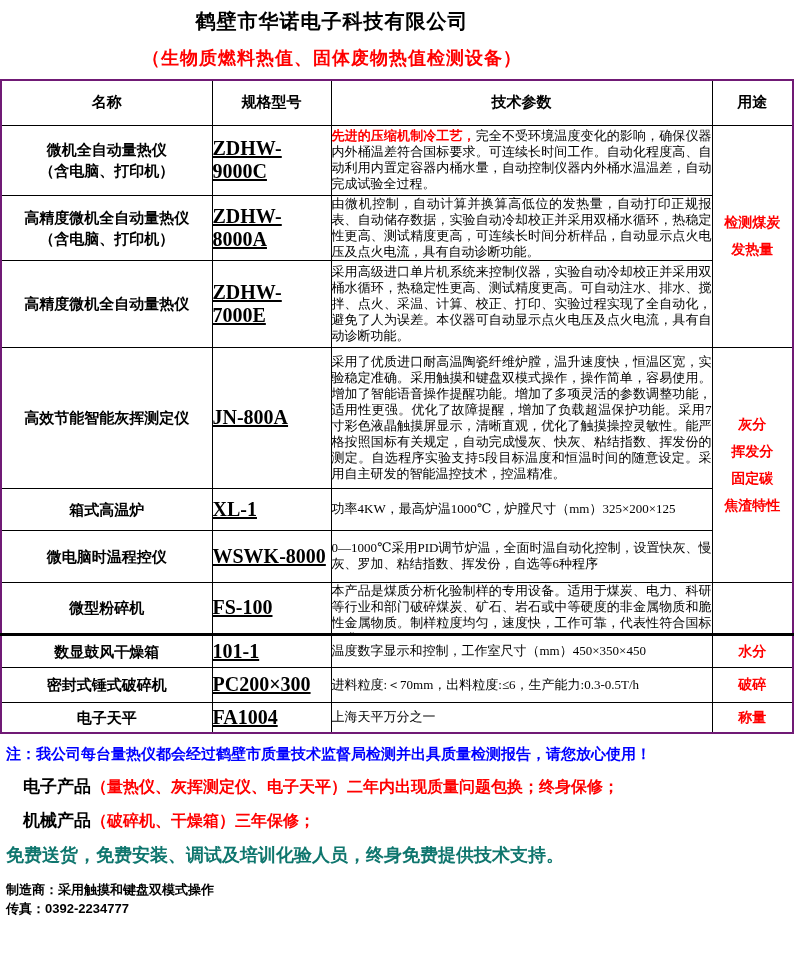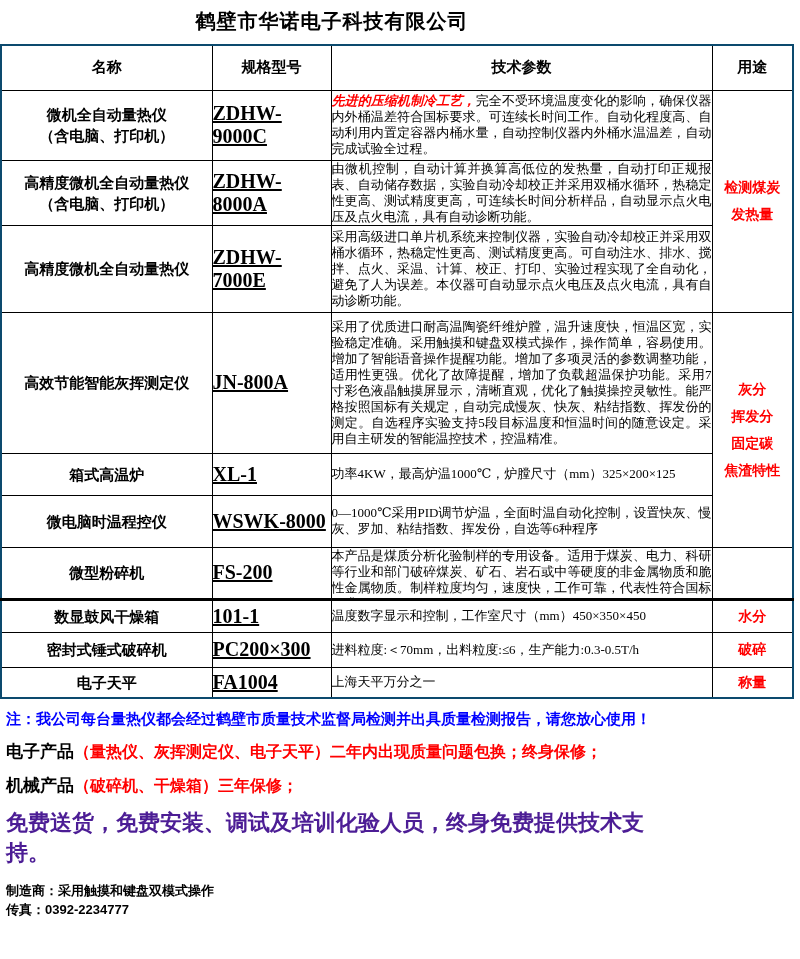--- a/index.html
+++ b/index.html
@@ -15,21 +15,21 @@
     padding-top:8px; letter-spacing:1px;
   }
   .subtitle {
     text-align:center; font-size:18px; font-weight:bold;
     color:#ff0000; margin-top:11px; letter-spacing:1px;
   }
 
   table.products {
     border-collapse:collapse; table-layout:fixed;
     width:792px; margin:9px auto 0 auto;
-    border:2px solid #0c4a6e;
+    border:2px solid #701a75;
   }
   table.products td, table.products th {
     border:1px solid #000; overflow:hidden; padding:0;
   }
   col.c-name  { width:211px; }
   col.c-model { width:119px; }
   col.c-tech  { width:381px; }
   col.c-use   { width:81px; }
 
   th {
@@ -44,21 +44,21 @@
     font-family:"Liberation Serif","DejaVu Serif",serif;
     font-weight:bold; font-size:20px; padding-left:4px;
     vertical-align:middle;
     text-decoration:underline;
   }
   td.tech {
     font-family:"Liberation Serif","DejaVu Serif",serif;
     font-size:13px; line-height:16px; padding:1px 4px;
     vertical-align:middle; text-align:justify;
   }
-  td.tech .lead-red { color:#ff0000; font-weight:bold;font-style:italic; }
+  td.tech .lead-red { color:#ff0000; font-weight:bold; }
   td.tech-clip { vertical-align:top; }
   td.tech-clip .clipbox { height:50px; overflow:hidden; }
   td.use {
     color:#ff0000; font-weight:bold; font-size:14px;
     text-align:center; white-space:pre-line; line-height:27px;
     vertical-align:middle;
   }
   tr.thick-top td { border-top:3px solid #000; }
 
   tr.h-head { height:45px; }
@@ -70,37 +70,38 @@
   tr.h-r6 { height:52px;padding-left:39px; }
   tr.h-r7 { height:51px; }
   tr.h-r8 { height:33px; }
   tr.h-r9 { height:35px; }
   tr.h-r10 { height:31px; }
 
   .notes { padding:11px 6px 0 6px; }
   .note { font-weight:bold; margin-bottom:11px; }
   .note-red  { color:#ff0000; font-size:15px; }
   .note-blue { color:#0000ff; font-size:15px; }
-  .note-mixed { font-size:16px; color:#000; }
+  .note-mixed { font-size:16px; color:#000;margin-left:17px; }
   .note-mixed .black-part { color:#000; font-size:17px; }
   .note-mixed .red-part { color:#ff0000; }
-  .note-big-red { color:#4c1d95; font-size:22px; }
+  .note-big-red { color:#0f766e; font-size:18px; }
 
   .footer {
     padding:2px 6px 0 6px; font-weight:bold; font-size:13px;
     line-height:19px; font-family:"Liberation Sans","DejaVu Sans",sans-serif;
   }
   .footer div { margin-bottom:0; }
 </style>
 </head>
 <body>
 
 <div id="page">
 
   <div class="title">鹤壁市华诺电子科技有限公司</div>
+  <div class="subtitle">（生物质燃料热值、固体废物热值检测设备）</div>
 
   <table class="products">
     <colgroup>
       <col class="c-name">
         <col class="c-model">
         <col class="c-tech">
         <col class="c-use">
     </colgroup>
 
     <tbody>
@@ -150,21 +151,21 @@
     </tr>
 
     <tr class="h-r6">
       <td class="name">微电脑时温程控仪</td>
       <td class="model">WSWK-8000</td>
       <td class="tech">0—1000℃采用PID调节炉温，全面时温自动化控制，设置快灰、慢灰、罗加、粘结指数、挥发份，自选等6种程序</td>
     </tr>
 
     <tr class="h-r7">
       <td class="name">微型粉碎机</td>
-      <td class="model">FS-200</td>
+      <td class="model">FS-100</td>
       <td class="tech tech-clip">
             <div class="clipbox">本产品是煤质分析化验制样的专用设备。适用于煤炭、电力、科研等行业和部门破碎煤炭、矿石、岩石或中等硬度的非金属物质和脆性金属物质。制样粒度均匀，速度快，工作可靠，代表性符合国标要求</div>
           </td>
       <td class="use"></td>
     </tr>
 
     <tr class="h-r8 thick-top">
       <td class="name">数显鼓风干燥箱</td>
       <td class="model">101-1</td>
       <td class="tech">温度数字显示和控制，工作室尺寸（mm）450×350×450</td>

